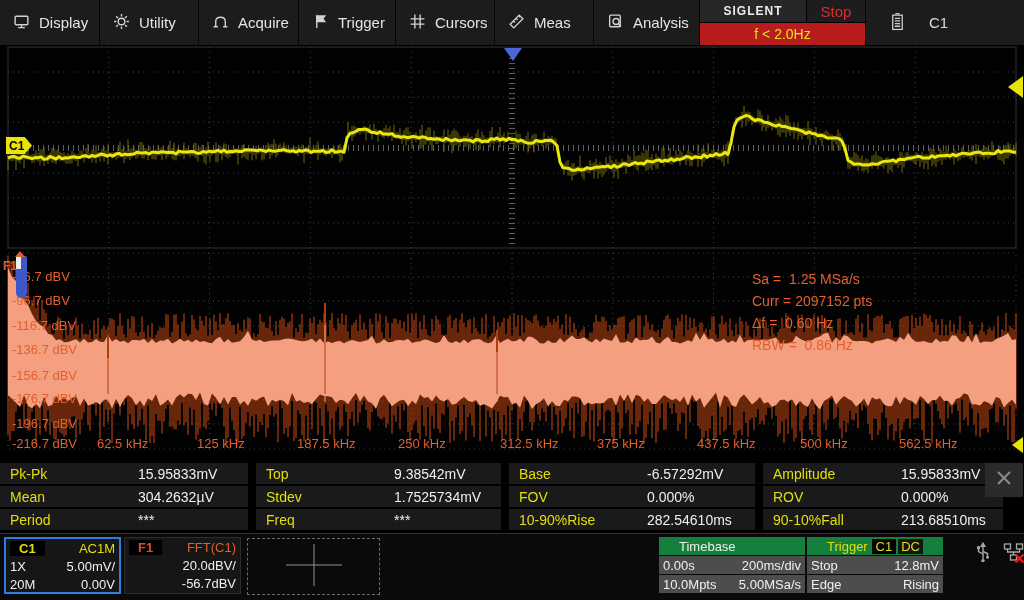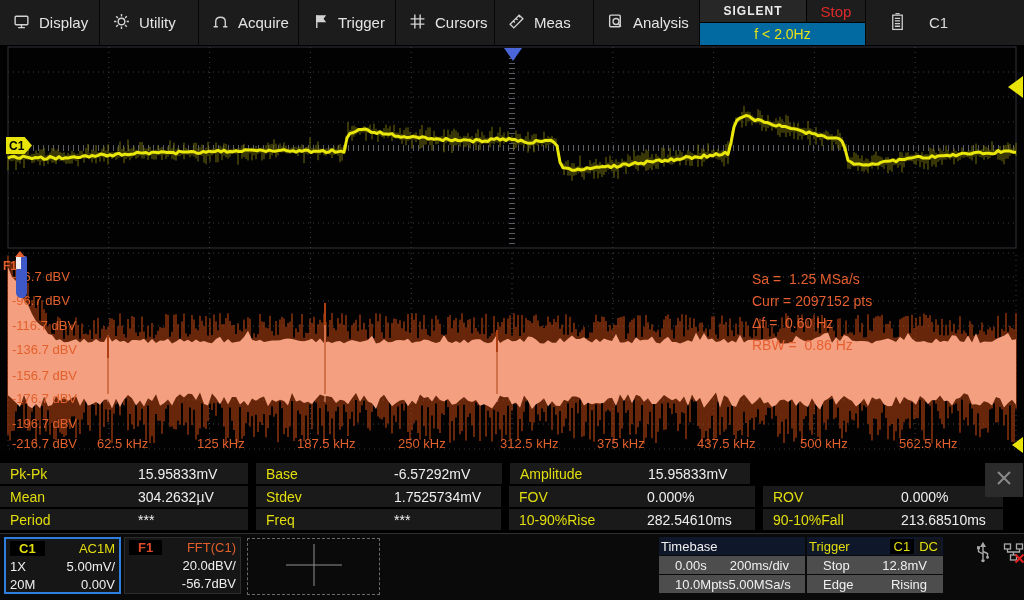--- a/index.html
+++ b/index.html
@@ -11,21 +11,21 @@
            border-bottom:1px solid #000;display:flex;}
   .menu-item{display:flex;align-items:center;gap:9px;padding-left:13px;box-sizing:border-box;
              border-right:1px solid #060606;color:#e4e4e4;font-size:15px;flex:0 0 auto;}
   .menu-item svg{stroke:#d2d2d2;fill:none;stroke-width:1.3;}
   .brand-box{flex:0 0 166px;display:flex;flex-direction:column;border-right:1px solid #060606;box-sizing:border-box;}
   .brand-row{display:flex;height:23px;border-bottom:1px solid #000;}
   .brand-cell{flex:1;background:#272727;display:flex;align-items:center;justify-content:center;
               color:#ececec;font-weight:bold;font-size:12px;letter-spacing:1px;}
   .stop-cell{flex:0 0 58px;background:#1d1d1d;display:flex;align-items:center;justify-content:center;
              color:#e02a2a;font-size:15px;border-left:1px solid #000;}
-  .trigfreq-cell{height:22px;background:#0369a1;display:flex;align-items:center;justify-content:center;
+  .trigfreq-cell{height:22px;background:#b91c1c;display:flex;align-items:center;justify-content:center;
                  color:#e6e214;font-size:14px;}
   .top-right{flex:1;display:flex;align-items:center;gap:24px;padding-left:24px;color:#dcdcdc;font-size:15px;}
 
   
   .wave-panel{position:absolute;top:46px;left:0;width:1024px;height:204px;background:#020202;}
   .fft-panel{position:absolute;top:252px;left:0;width:1024px;height:200px;background:#020202;}
   .grid-svg{position:absolute;top:0;left:0;}
 
   .c1-tag{position:absolute;left:6px;top:137px;width:26px;height:17px;background:#e8e409;color:#000;
           font-size:12px;font-weight:bold;display:flex;align-items:center;justify-content:flex-start;
@@ -72,23 +72,23 @@
   .c1-box{left:4px;width:117px;border:2px solid #2e7ee0;}
   .c1-box .chip{color:#e3df0e;}
   .c1-name{color:#e3df0e;}
   .f1-box{left:124px;width:117px;border:1px solid #2c2c2c;}
   .f1-box .chip{color:#e0492a;}
   .f1-func{color:#e0602a;}
   .add-box{position:absolute;left:247px;top:4px;width:131px;height:55px;border:1px dashed #6a6a6a;
            display:flex;align-items:center;justify-content:center;}
   .tb-box{position:absolute;left:659px;top:3px;width:146px;height:57px;color:#f0f0f0;}
   .tr-box{position:absolute;left:807px;top:3px;width:136px;height:57px;color:#f0f0f0;}
-  .hdr-row{display:flex;align-items:center;height:18px;padding:0 2px;background:#0f172a;
+  .hdr-row{display:flex;align-items:center;height:18px;padding:0 20px;background:#15803d;
            justify-content:space-between;}
-  .gray-row{display:flex;justify-content:space-between;align-items:center;height:18px;padding:0 16px;
+  .gray-row{display:flex;justify-content:space-between;align-items:center;height:18px;padding:0 4px;
             background:#4d4d4d;margin-top:1px;}
   .tr-title{color:#e3df0e;}
   .tr-src{background:#000;color:#e3df0e;padding:0 4px;}
   .tr-coup{background:#151515;color:#e3df0e;padding:0 3px;margin-left:2px;margin-top:44px;}
   .status-icons{position:absolute;left:973px;top:8px;display:flex;gap:10px;}
 </style>
 </head>
 <body>
 
 <div class="page">
@@ -272,20 +272,24 @@
   <div class="f1-arrow"></div>
   <div class="f1-tag">F1</div>
   <div class="f1-offset"></div>
 
   <div class="meas-table">
     <div class="meas-row" style="top:1px">
       <div class="meas-cell" style="flex:0 0 248px">
         <span class="meas-label">Pk-Pk</span>
         <span class="meas-value">15.95833mV</span>
       </div>
+      <div class="meas-cell" style="flex:0 0 245px">
+        <span class="meas-label">Top</span>
+        <span class="meas-value">9.38542mV</span>
+      </div>
       <div class="meas-cell" style="flex:0 0 246px">
         <span class="meas-label">Base</span>
         <span class="meas-value">-6.57292mV</span>
       </div>
       <div class="meas-cell" style="flex:0 0 240px">
         <span class="meas-label">Amplitude</span>
         <span class="meas-value">15.95833mV</span>
       </div>
     </div>
     <div class="meas-row" style="top:24px">

